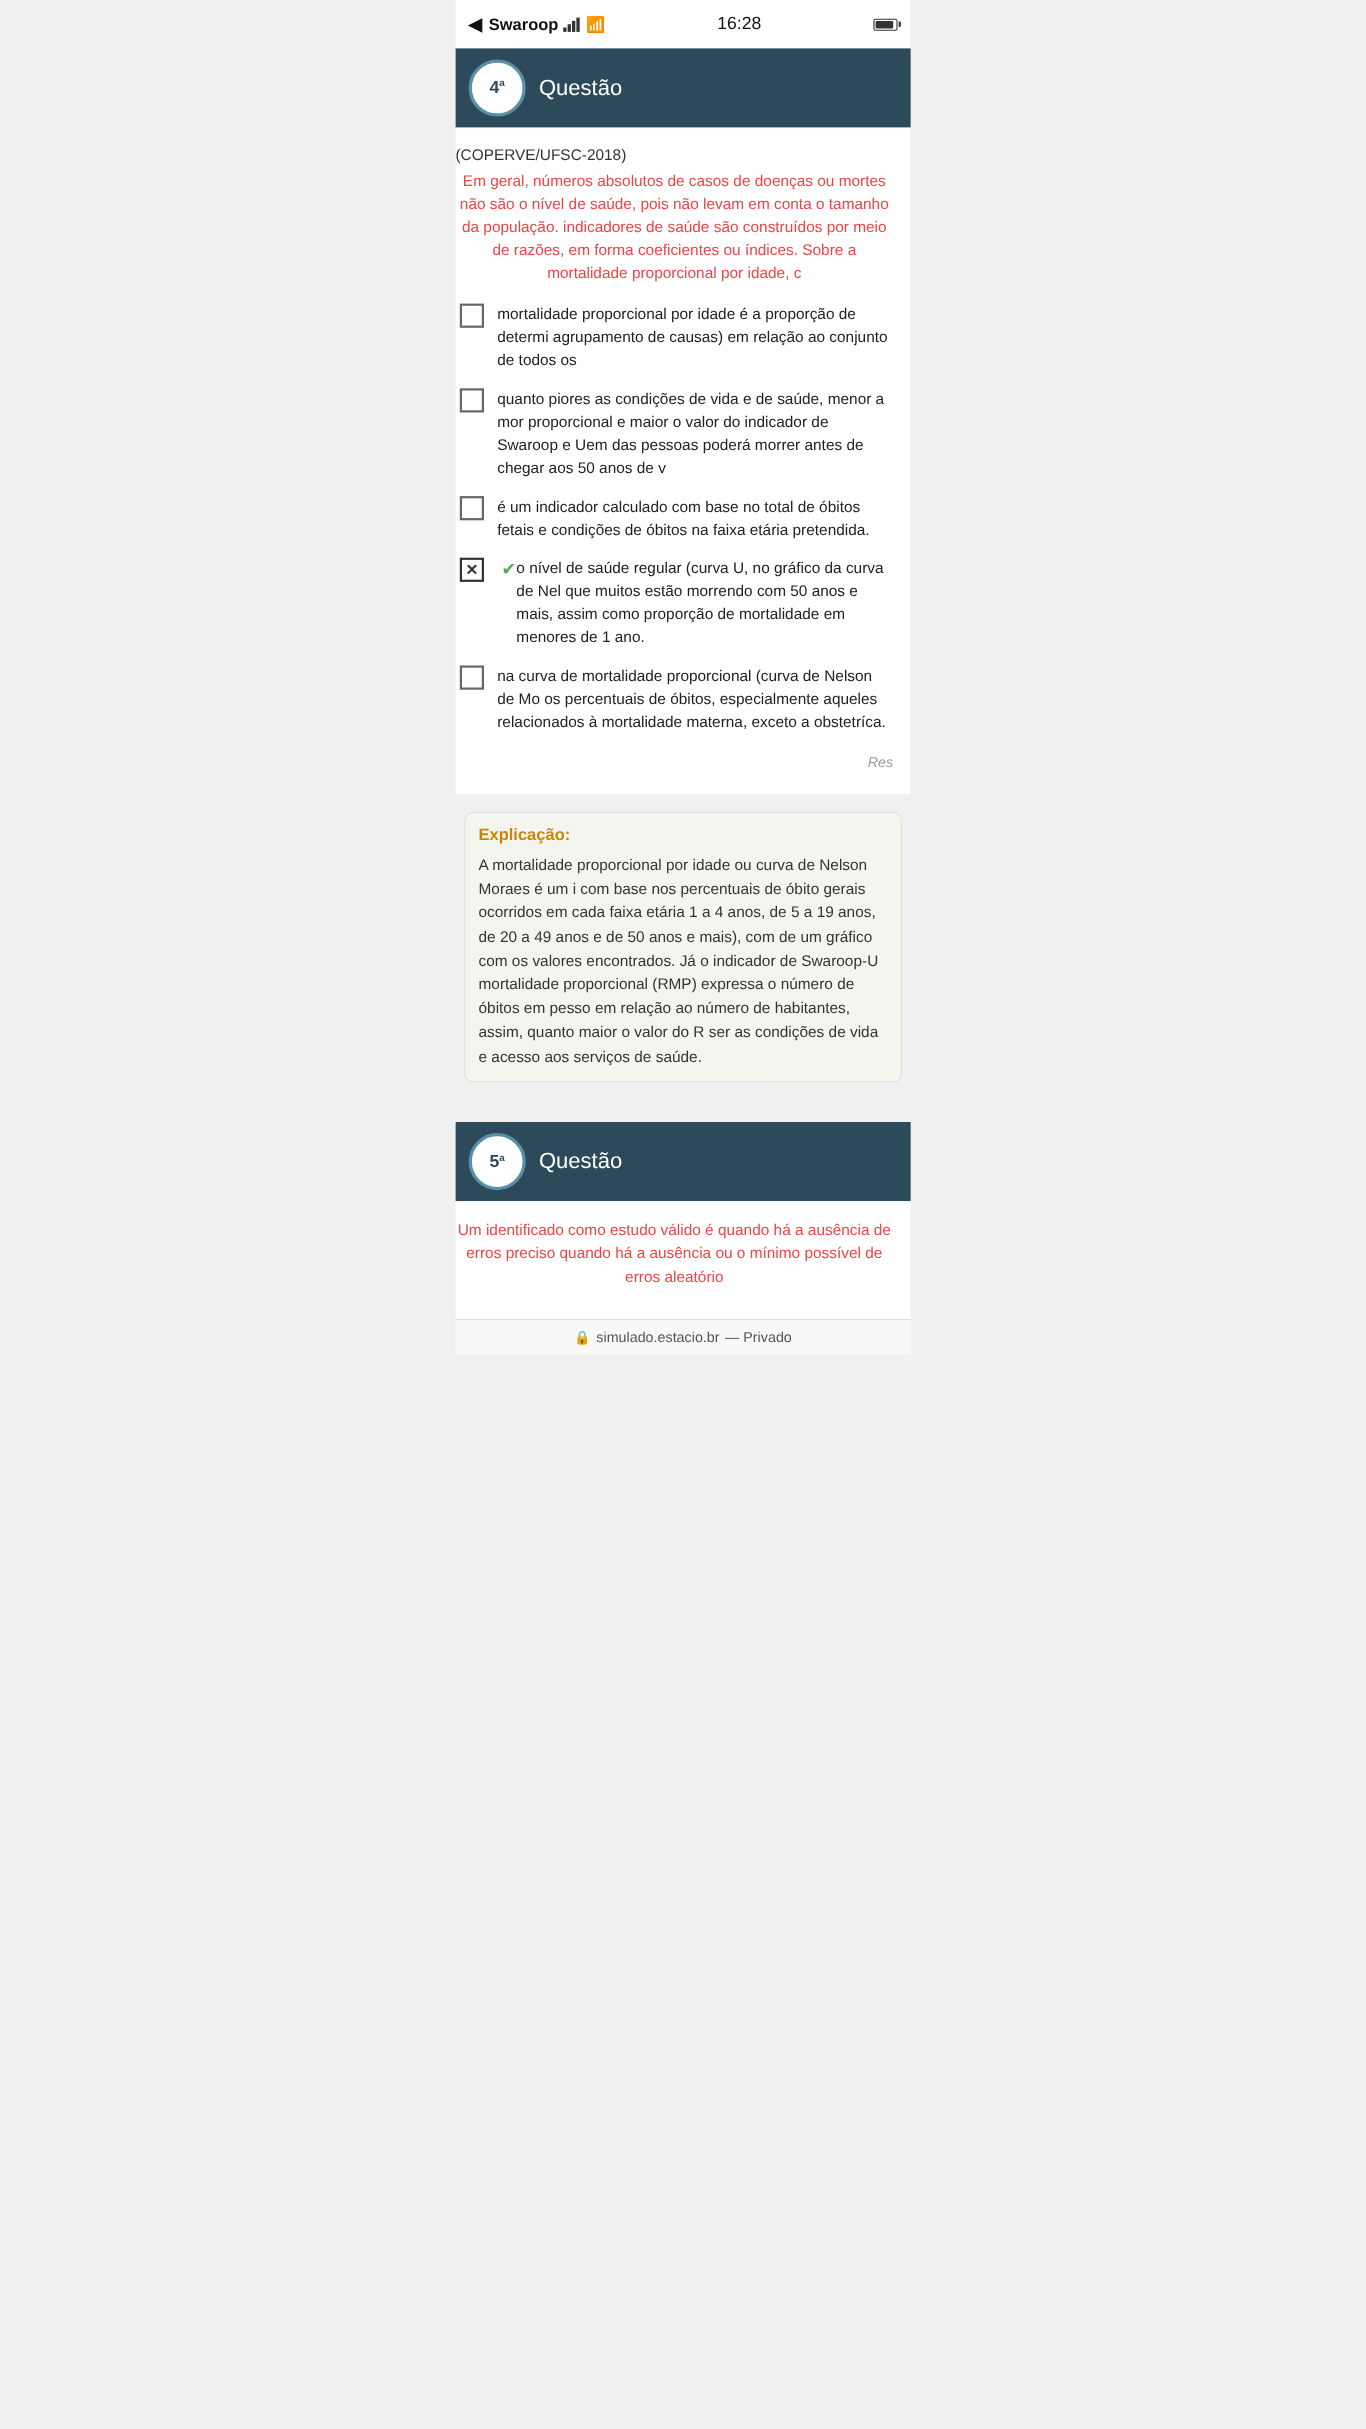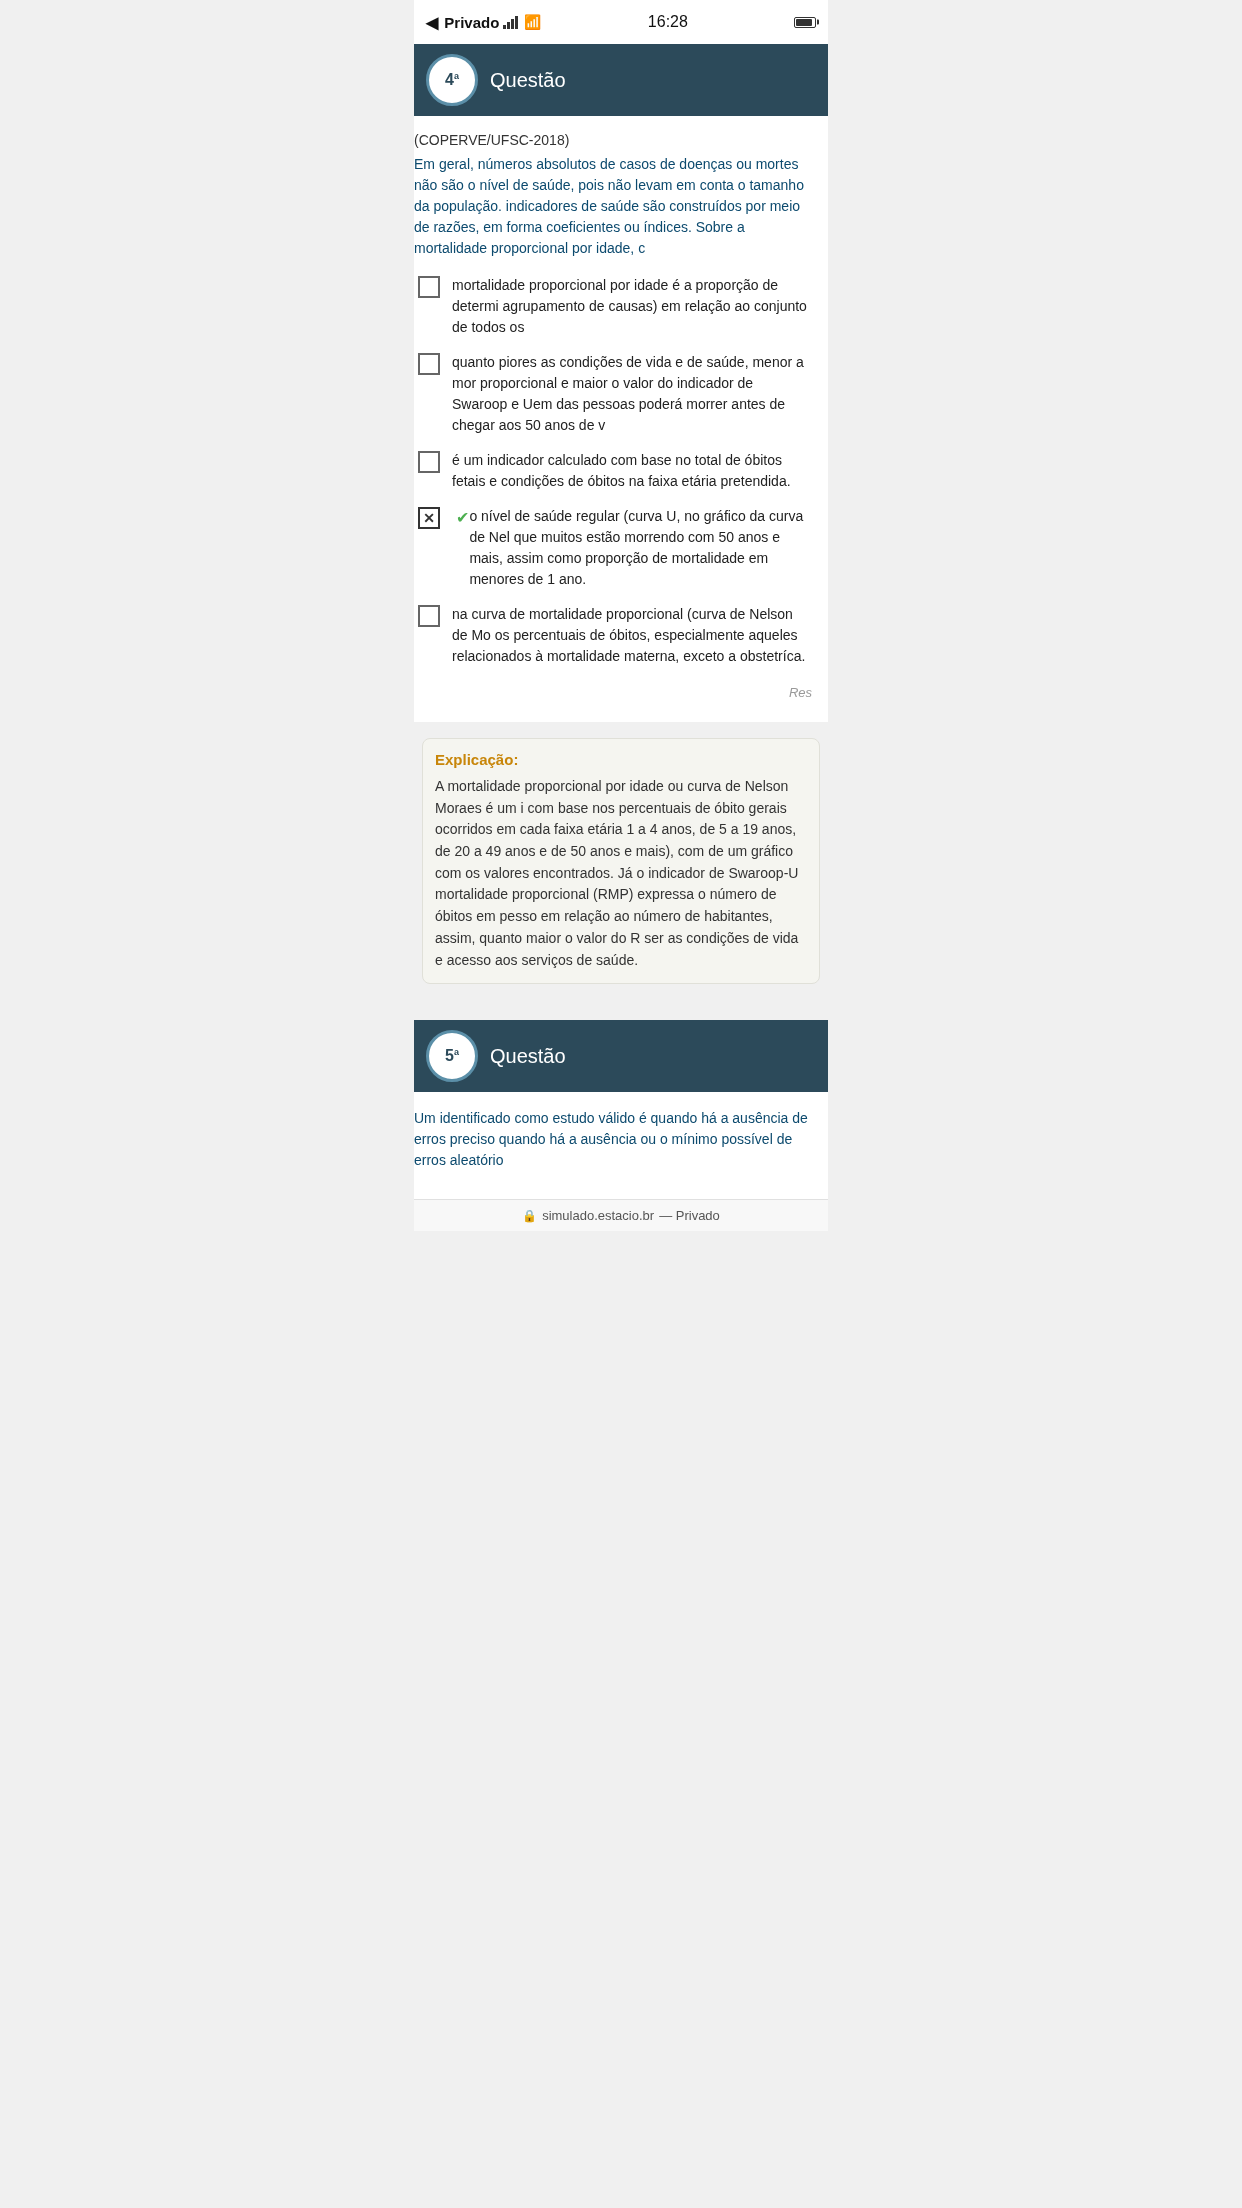--- a/index.html
+++ b/index.html
@@ -112,23 +112,24 @@
       padding: 16px 16px 12px 0;
     }
     .question-source {
       font-size: 14px;
       color: #333;
       margin-bottom: 6px;
       font-weight: 500;
     }
     .question-text {
       font-size: 14px;
-      color: #0c4a6e;
+      color: #ef4444;
       line-height: 1.5;
       margin-bottom: 16px;
+      text-align: center;
     }
 
     
     .option-row {
       display: flex;
       align-items: flex-start;
       margin-bottom: 14px;
       padding-left: 4px;
     }
     .option-checkbox {
@@ -229,21 +230,21 @@
     .wifi-icon {
       font-size: 14px;
     }
   </style>
 </head>
 <body>
 
 <div class="status-bar">
   <div class="status-left">
     <span class="back-arrow">◀</span>
-    <span>Privado</span>
+    <span>Swaroop</span>
     <span class="signal-bars">
       <span style="height:4px;"></span>
       <span style="height:7px;"></span>
       <span style="height:10px;"></span>
       <span style="height:13px;"></span>
     </span>
     <span class="wifi-icon">📶</span>
   </div>
   <div class="status-center">16:28</div>
   <div class="status-right">

